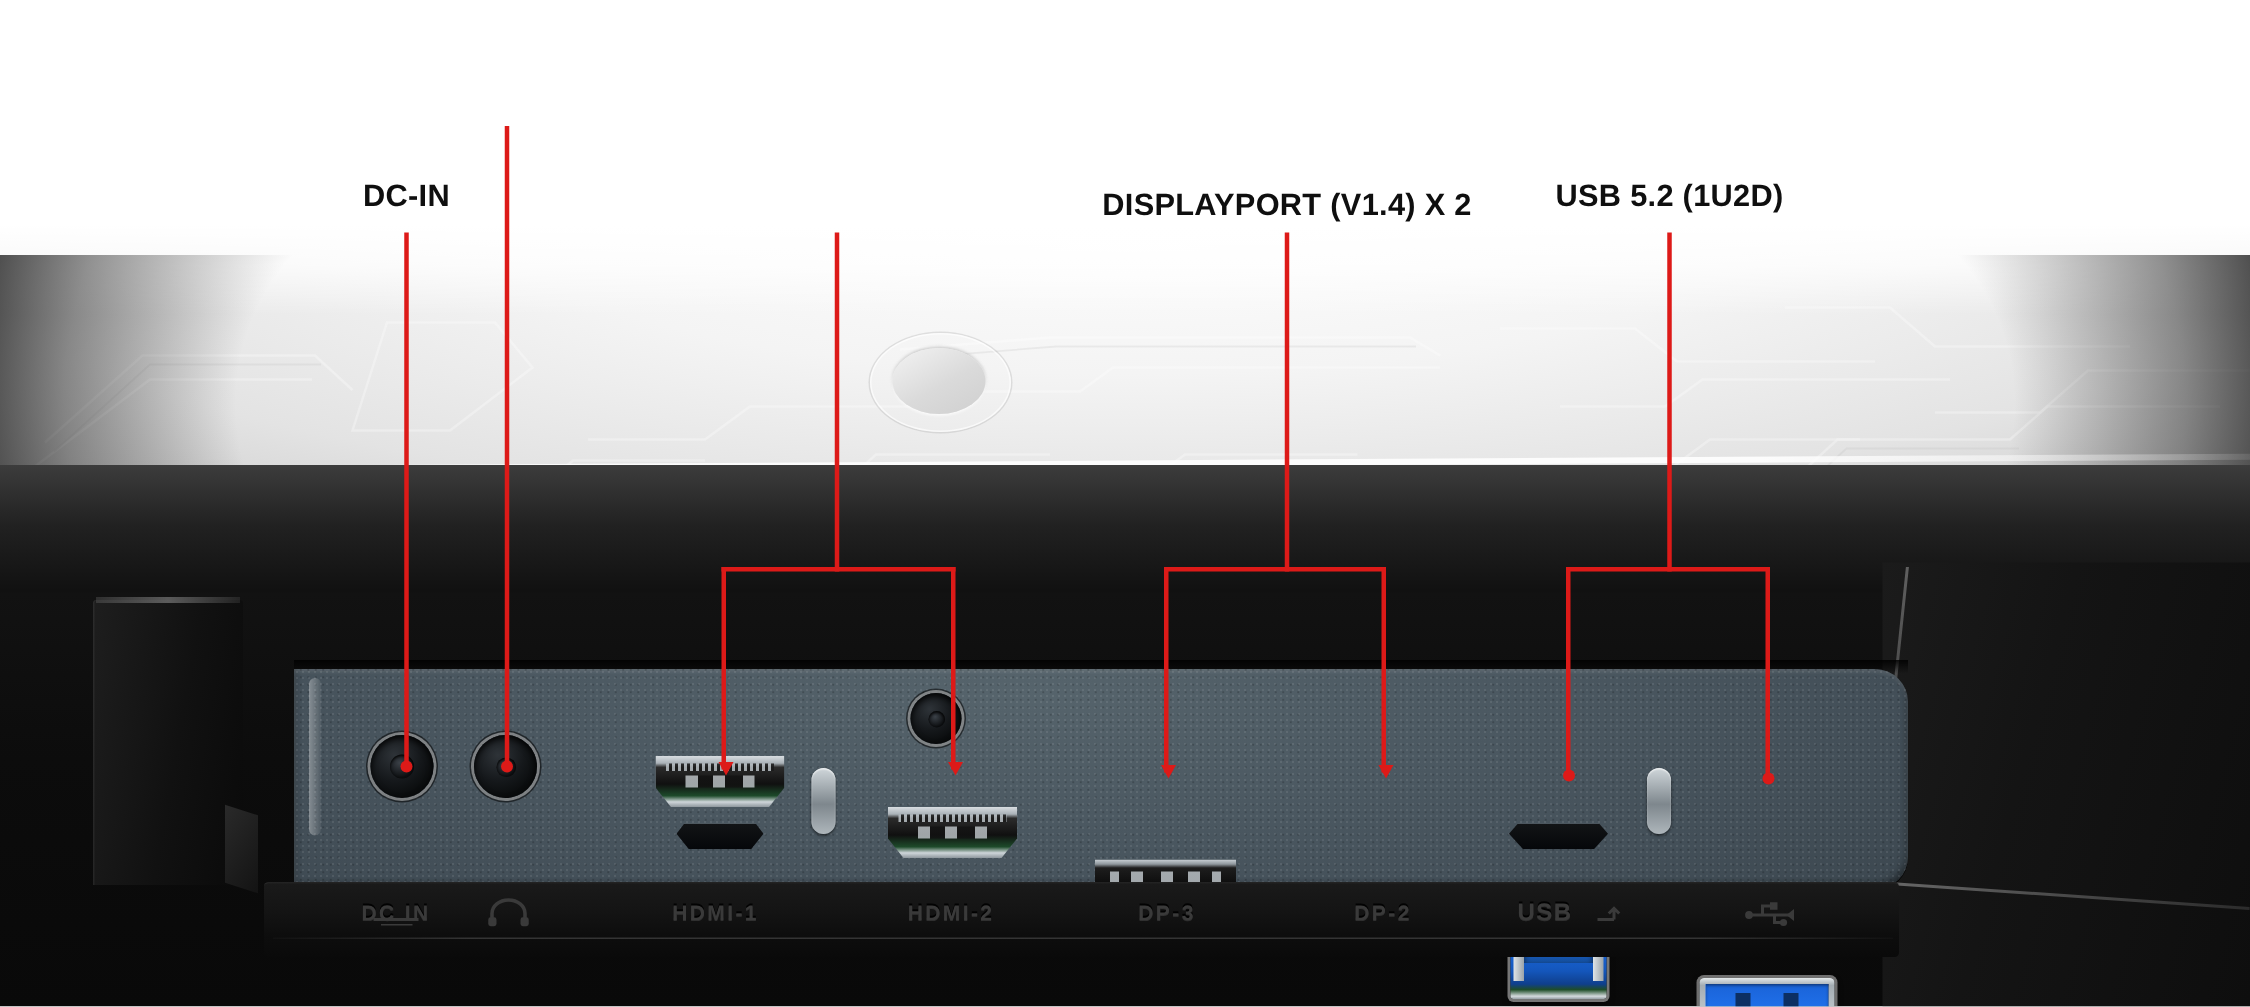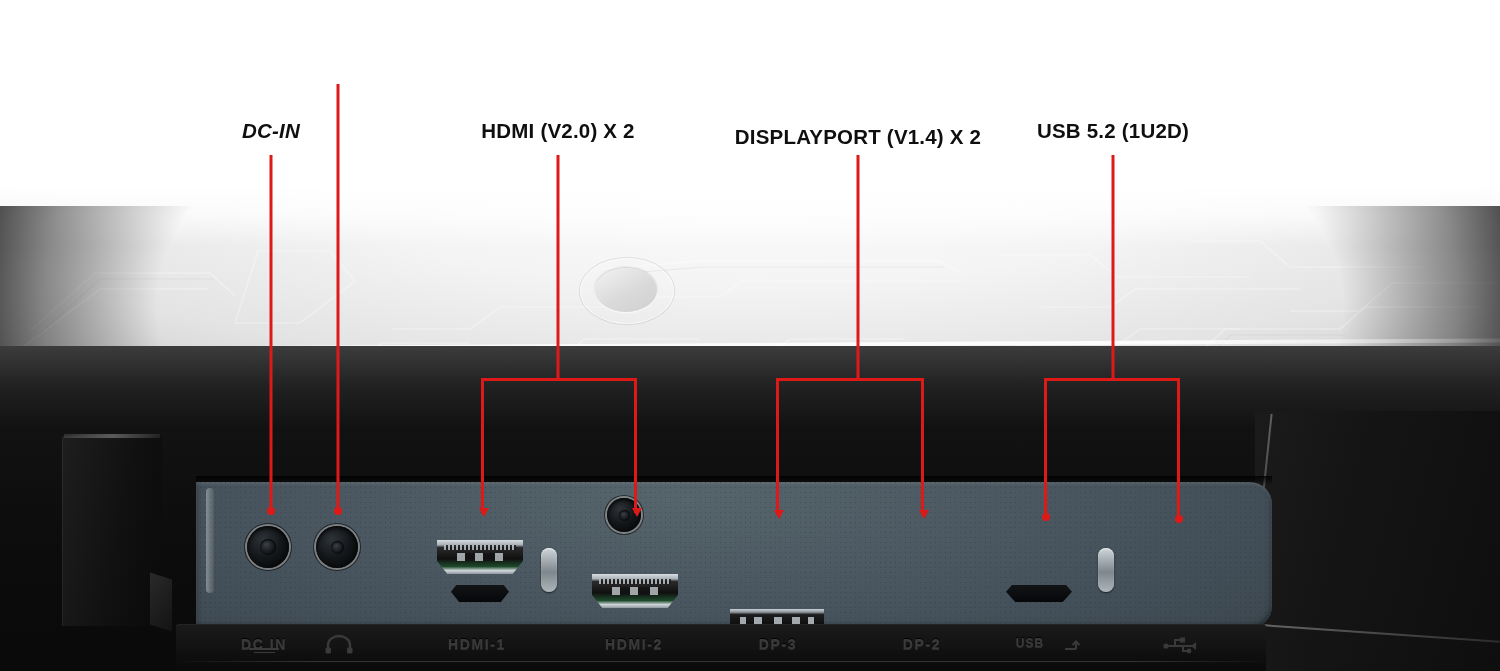--- a/index.html
+++ b/index.html
@@ -7,21 +7,21 @@
   html,body{ background:#ffffff; }
   body{
     font-family:"Liberation Sans", sans-serif;
     width:1500px; height:671px;
     overflow:hidden;
     position:relative;
   }
   #stage{ position:relative; width:1500px; height:671px; overflow:hidden; background:#fff; }
 
   
-  .photo{ position:absolute; inset:0; overflow:hidden;margin-top:36px; }
+  .photo{ position:absolute; inset:0; overflow:hidden; }
 
   
   .backshell{
     position:absolute; left:-40px; top:150px; width:1580px; height:300px;
     background:
       radial-gradient(120% 150% at 50% 0%, #fdfdfd 0%, #f4f4f4 22%, #e3e3e3 42%, #c9c9c9 58%, #9a9a9a 72%, #5d5d5d 86%, #2a2a2a 97%, #171717 100%);
   }
   .backshell-top-fade{
     position:absolute; left:0; top:150px; width:1500px; height:60px;
     background:linear-gradient(to bottom, #ffffff 0%, rgba(255,255,255,0.75) 45%, rgba(255,255,255,0) 100%);
@@ -414,21 +414,21 @@
         <rect x="1.5" y="13.5" width="5.5" height="6" rx="1.6" fill="#3a3a3a"></rect>
         <rect x="23" y="13.5" width="5.5" height="6" rx="1.6" fill="#3a3a3a"></rect>
       </svg>
     </div>
 
     <div class="silk" style="left:477px;">HDMI-1</div>
     <div class="silk" style="left:634px;">HDMI-2</div>
     <div class="silk" style="left:778px;">DP-3</div>
     <div class="silk" style="left:922px;">DP-2</div>
 
-    <div class="silk" style="left:1030px; font-size:12px; letter-spacing:1px;">USB</div>
+    <div class="silk" style="left:1030px; font-size:16px; letter-spacing:1px;">USB</div>
     <div class="silk-icon" style="left:1072px; top:601px;">
       <svg width="18" height="16" viewBox="0 0 18 16">
         <path d="M2 12 H13 M13 12 V5 M9.5 8 L13 4.5 L16.5 8" fill="none" stroke="#3a3a3a" stroke-width="2"></path>
       </svg>
     </div>
 
     <div class="silk-icon" style="left:1180px; top:600px;">
       <svg width="34" height="18" viewBox="0 0 34 18">
         <path d="M2 10 H30" stroke="#3a3a3a" stroke-width="2" fill="none"></path>
         <circle cx="3" cy="10" r="2.6" fill="#3a3a3a"></circle>
@@ -461,28 +461,25 @@
   <div class="arrowhead" style="left:778.5px; top:510px;"></div>
   <div class="arrowhead" style="left:923.5px; top:510px;"></div>
 
   <div class="lead lead-v" style="left:1113px; top:155px; height:226px;"></div>
   <div class="lead lead-h" style="left:1044px; top:378px; width:136px;"></div>
   <div class="lead lead-drop" style="left:1044px; top:378px; height:140px;"></div>
   <div class="lead lead-drop" style="left:1177px; top:378px; height:142px;"></div>
   <div class="lead-dot" style="left:1045.5px; top:517px;"></div>
   <div class="lead-dot" style="left:1178.5px; top:519px;"></div>
 
-  <div class="callout" style="left:271px; top:118px;font-style:italic;">
+  <div class="callout" style="left:271px; top:118px;">
     <div>DC-IN</div>
   </div>
 
 
-  <div class="callout" style="left:558px; top:118px;">
-    <div>HDMI (V2.0) X 2</div>
-  </div>
 
   <div class="callout" style="left:858px; top:124px;">
     <div>DISPLAYPORT (V1.4) X 2</div>
   </div>
 
   <div class="callout" style="left:1113px; top:118px;">
     <div>USB 5.2 (1U2D)</div>
   </div>
 
 </div>

